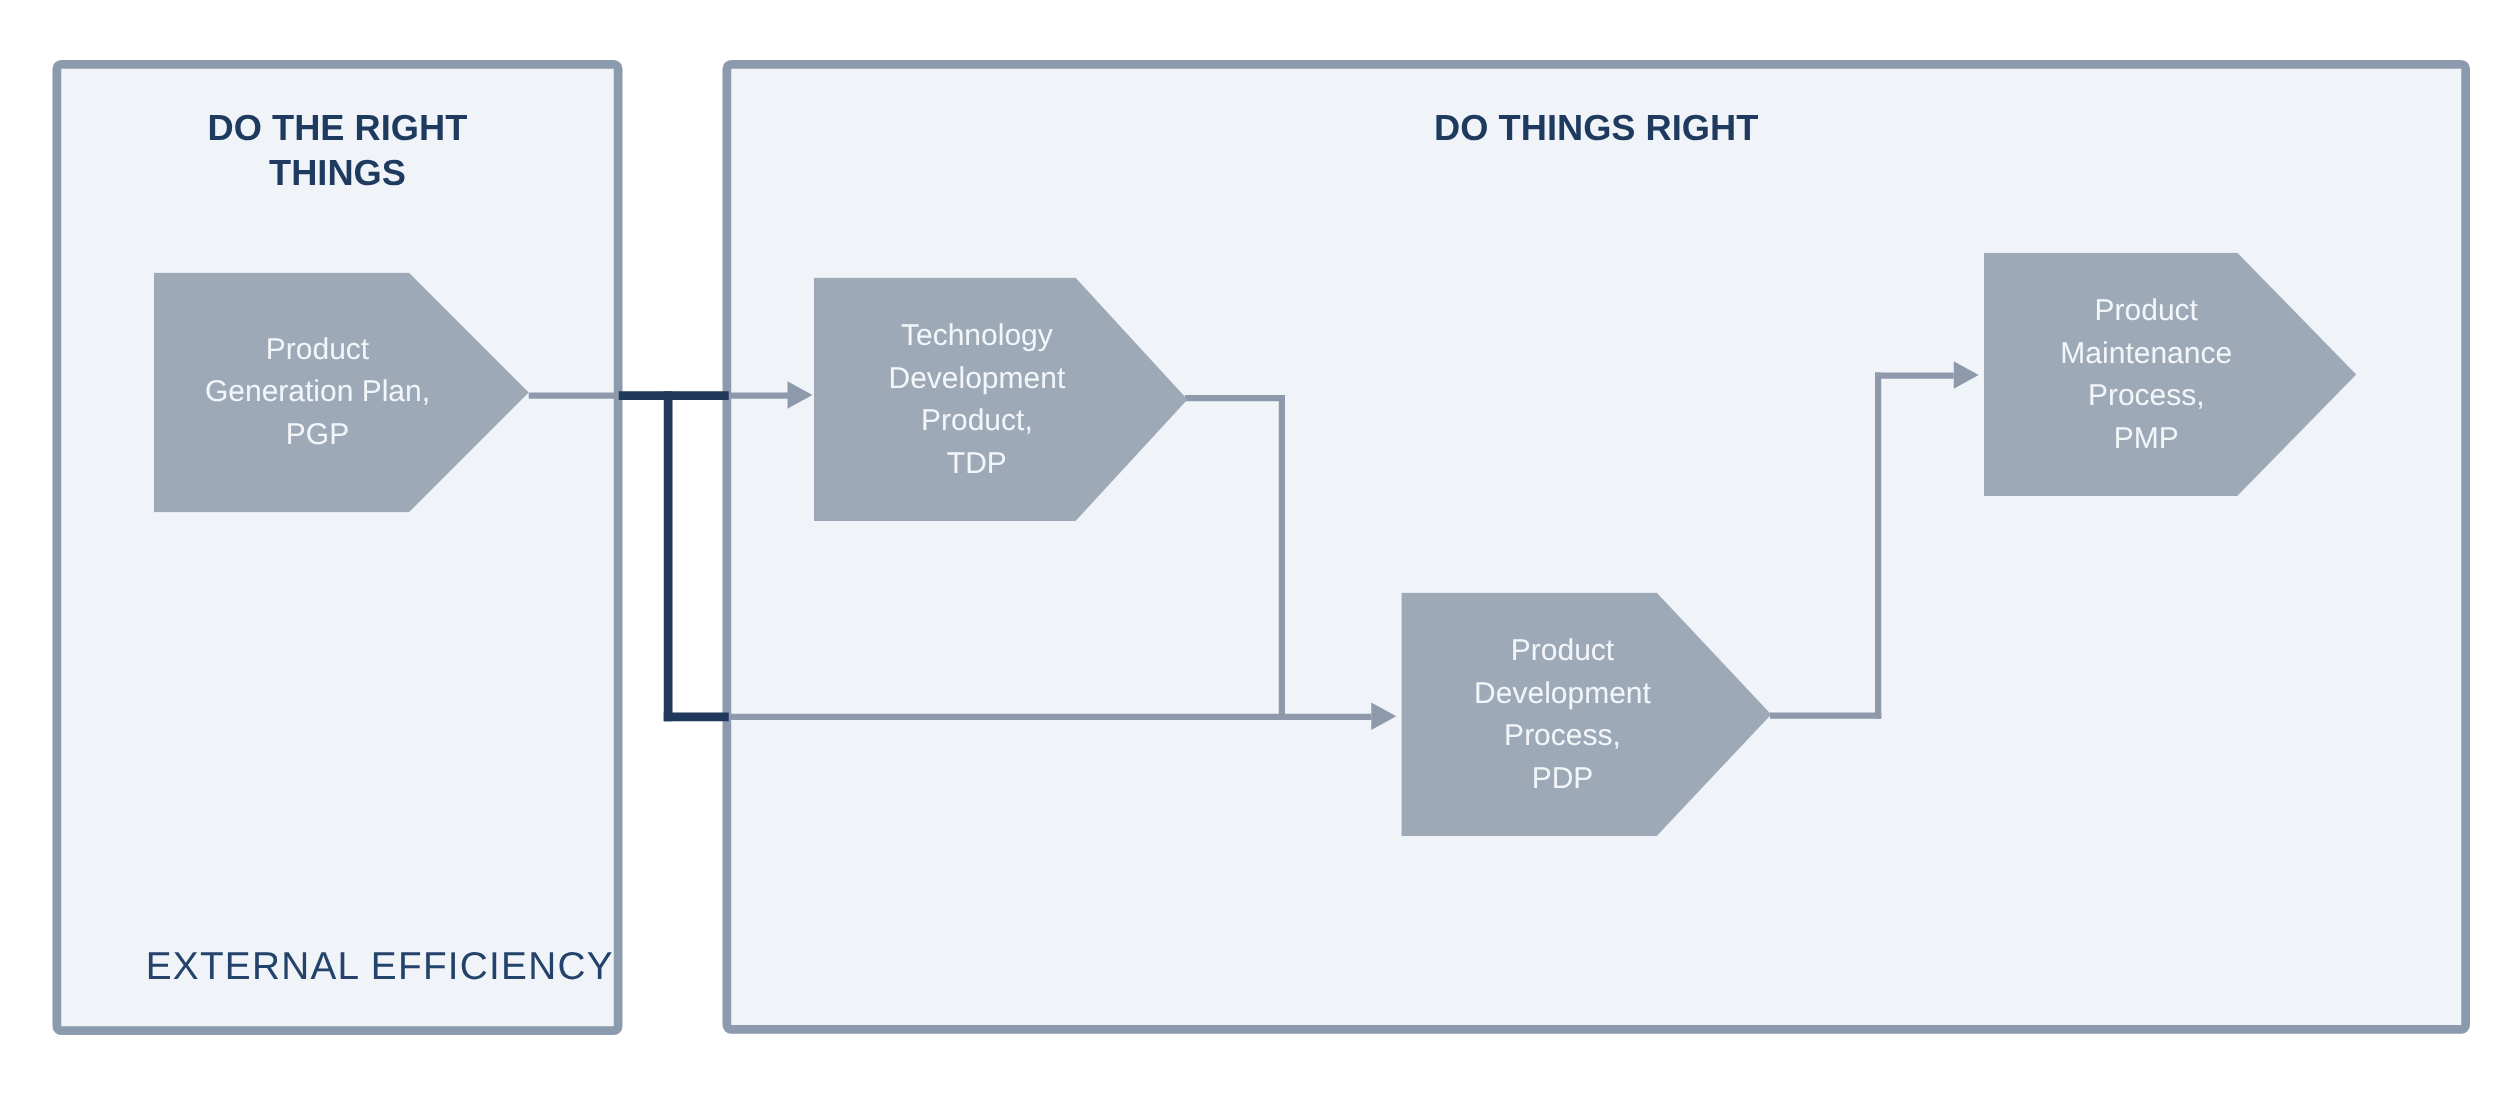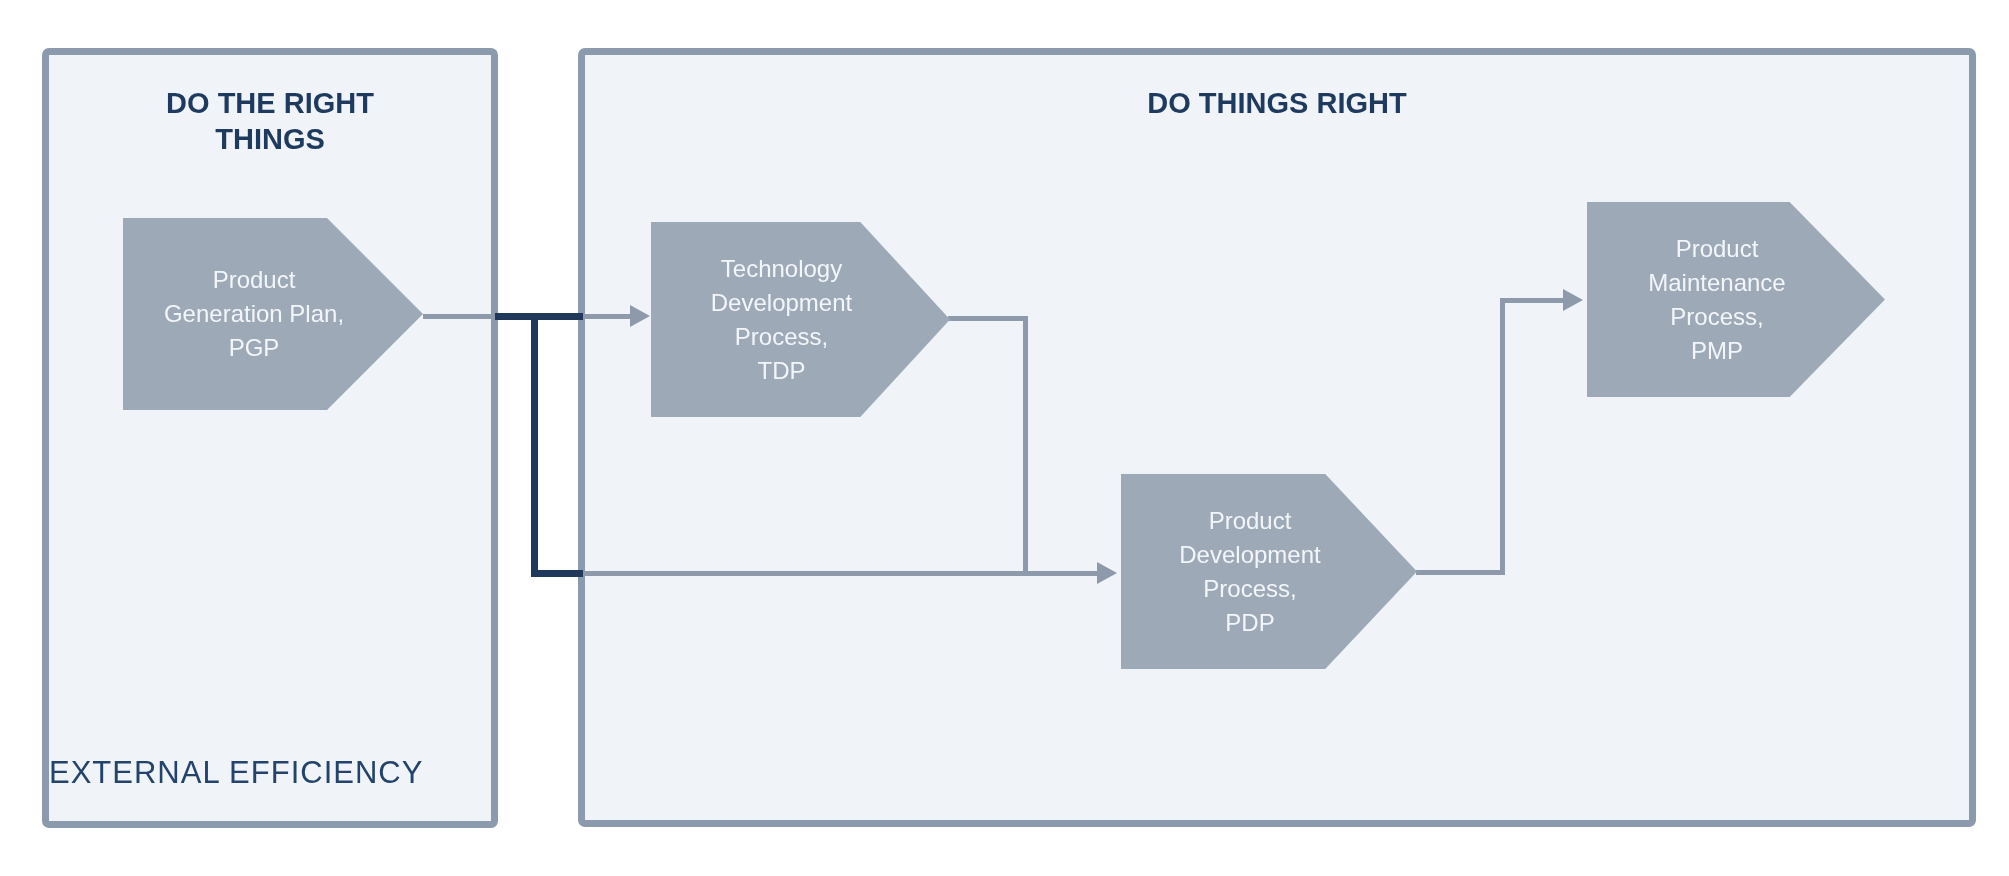--- a/index.html
+++ b/index.html
@@ -26,21 +26,21 @@
     text-align: center;
     font-weight: bold;
     font-size: 29px;
     line-height: 36px;
     color: var(--title-text, #1f3a5f);
   }
   .panel-title .inner { display: inline-block; max-width: 290px; }
   .panel-footer {
     position: absolute;
     bottom: 30px; left: 0; right: 0;
-    text-align: left;
+    text-align: right;
     font-size: 31px;
     letter-spacing: 1px;
     color: var(--footer-text, #24436b);
   }
   .chevron {
     position: absolute;
     background: var(--shape-fill, #9ea9b8);
     display: flex;
     align-items: center;
     justify-content: center;
@@ -118,21 +118,21 @@
   <div class="conn-dark d-branch-bot"></div>
 
   <div class="chevron chev-68 shape-pgp">
     <span>Product
 Generation Plan,
 PGP</span>
   </div>
   <div class="chevron chev-70 shape-tdp">
     <span>Technology
 Development
-Process,
+Product,
 TDP</span>
   </div>
   <div class="chevron chev-69 shape-pdp">
     <span>Product
 Development
 Process,
 PDP</span>
   </div>
   <div class="chevron chev-68 shape-pmp">
     <span>Product

